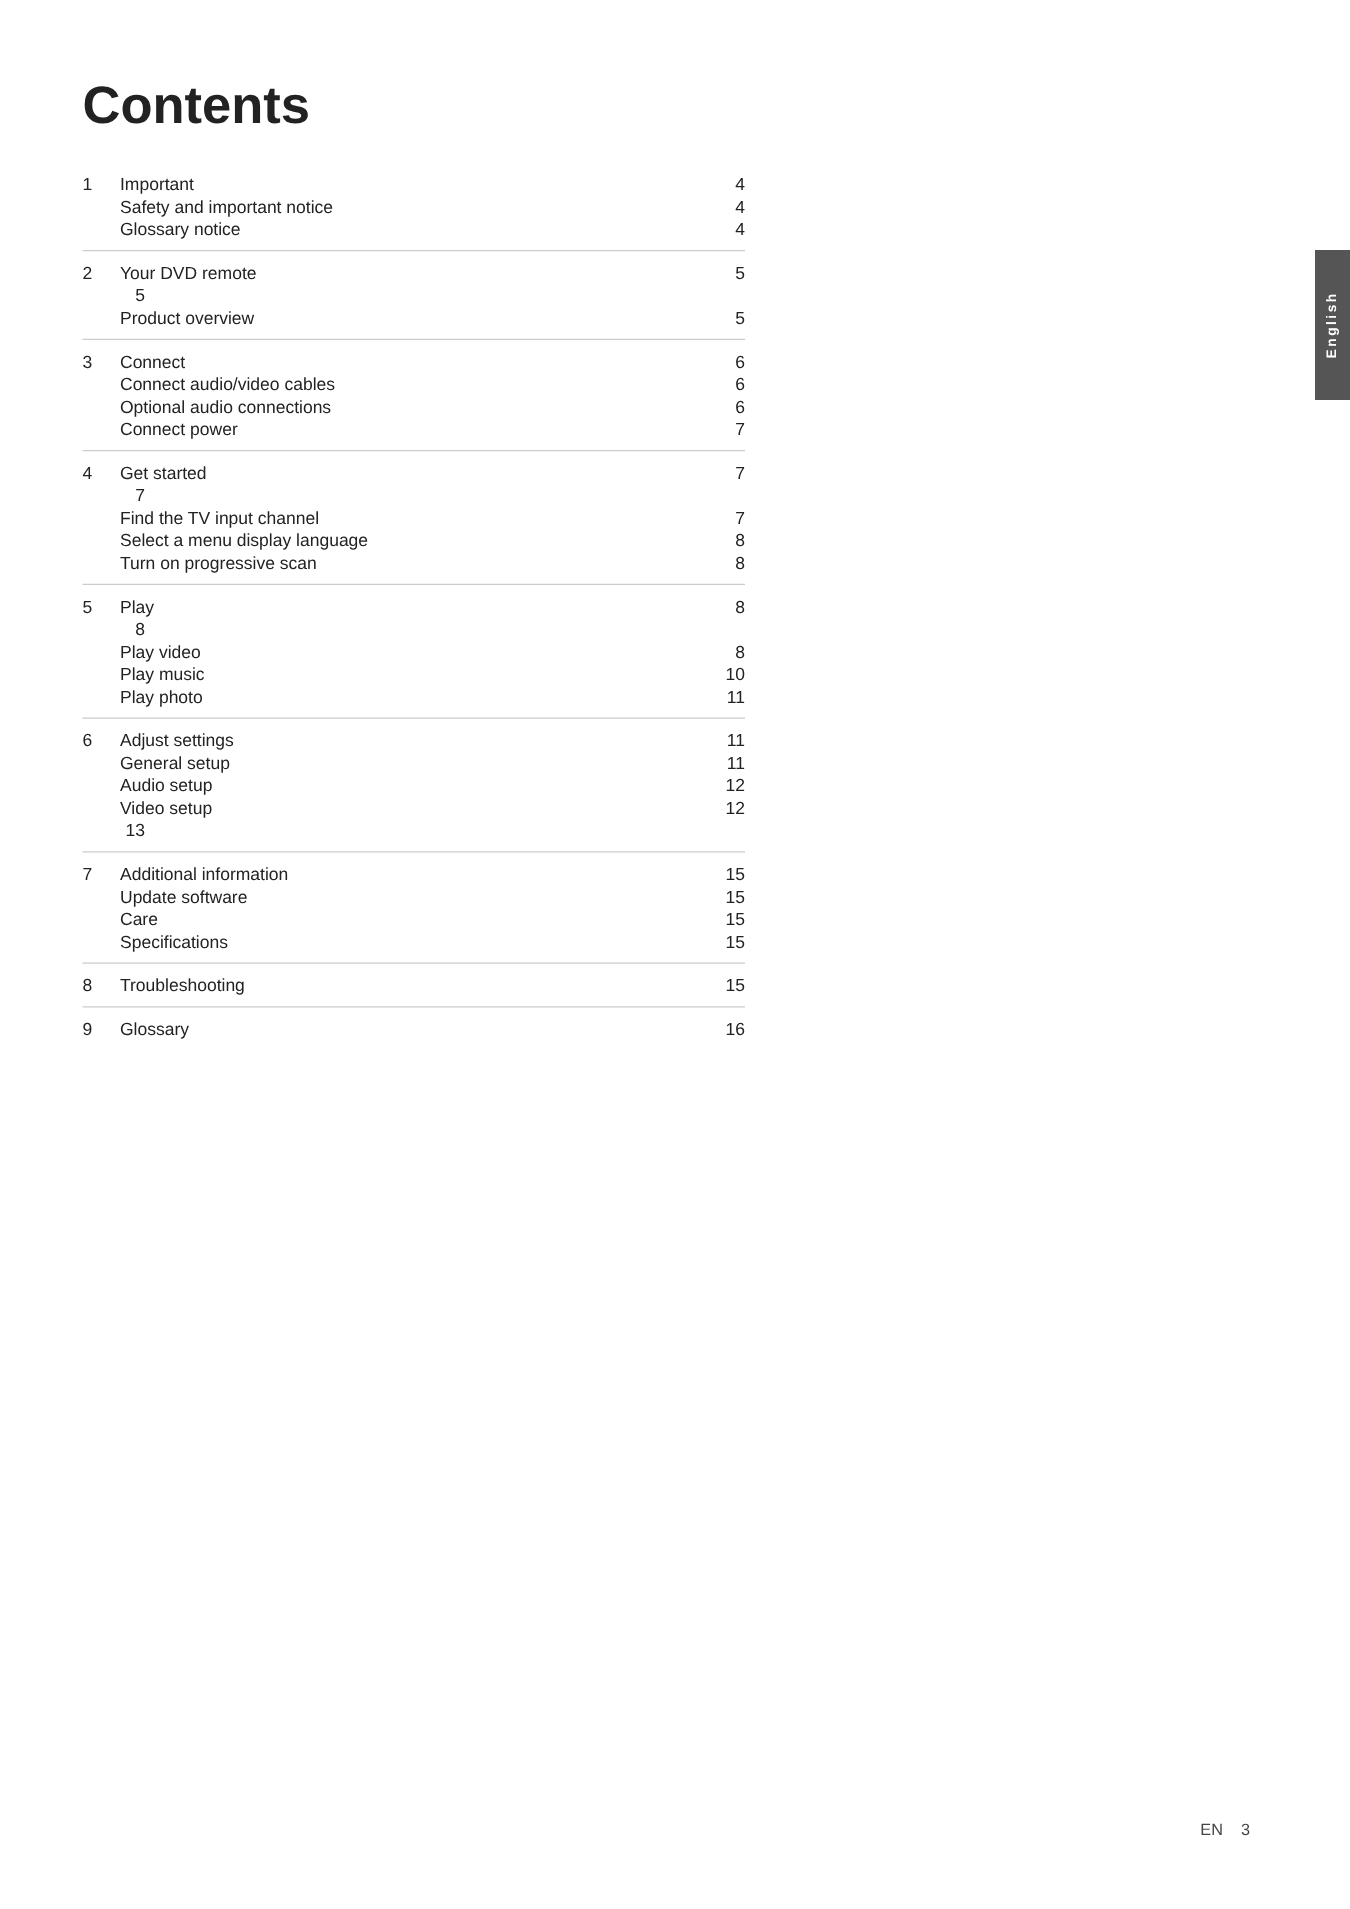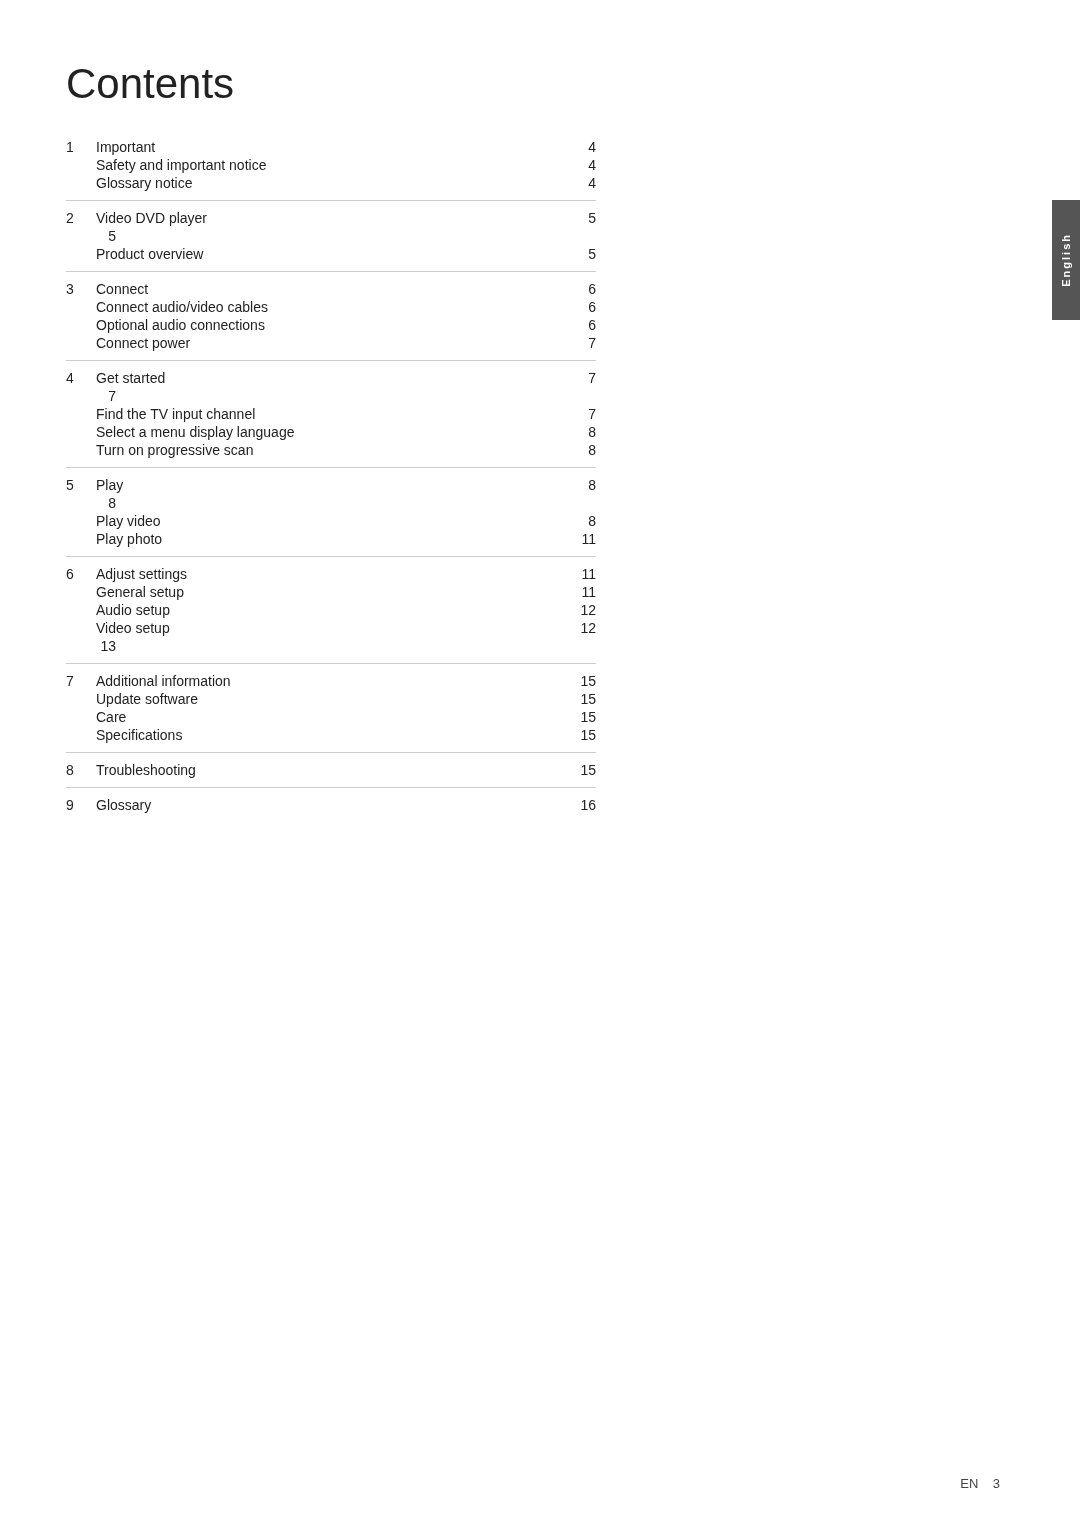--- a/index.html
+++ b/index.html
@@ -42,21 +42,21 @@
       font-size: 11px;
       font-weight: bold;
       letter-spacing: 2px;
       writing-mode: vertical-rl;
       text-orientation: mixed;
       transform: rotate(180deg);
     }
 
     .page-title {
       font-size: 42px;
-      font-weight: normal;
+      font-weight: bold;
       color: #222222;
       margin-bottom: 30px;
       font-family: Arial, Helvetica, sans-serif;
     }
 
     .toc-section {
       margin-bottom: 0;
     }
 
     .section-group {
@@ -91,21 +91,21 @@
     }
 
     .toc-line .pg {
       font-size: 14px;
       text-align: right;
       min-width: 20px;
     }
 
     .footer-text {
       position: absolute;
-      bottom: 36px;
+      bottom: 56px;
       right: 80px;
       font-size: 13px;
       color: #444444;
     }
 
     .content-area {
       max-width: 530px;
     }
   </style>
 </head>
@@ -136,21 +136,21 @@
           <div class="toc-line">
             <span class="num"></span>
             <span class="label">Glossary notice</span>
             <span class="pg">4</span>
           </div>
         </div>
         <div class="section-group">
           <hr class="section-divider">
           <div class="toc-line">
             <span class="num">2</span>
-            <span class="label main">Video DVD player</span>
+            <span class="label main">Your DVD remote</span>
             <span class="pg">5</span>
           </div>
           <div class="toc-line">
             <span class="num"></span>
             <span class="pg">5</span>
           </div>
           <div class="toc-line">
             <span class="num"></span>
             <span class="label">Product overview</span>
             <span class="pg">5</span>
@@ -214,20 +214,25 @@
             <span class="pg">8</span>
           </div>
           <div class="toc-line">
             <span class="num"></span>
             <span class="pg">8</span>
           </div>
           <div class="toc-line">
             <span class="num"></span>
             <span class="label">Play video</span>
             <span class="pg">8</span>
+          </div>
+          <div class="toc-line">
+            <span class="num"></span>
+            <span class="label">Play music</span>
+            <span class="pg">10</span>
           </div>
           <div class="toc-line">
             <span class="num"></span>
             <span class="label">Play photo</span>
             <span class="pg">11</span>
           </div>
         </div>
         <div class="section-group">
           <hr class="section-divider">
           <div class="toc-line">

